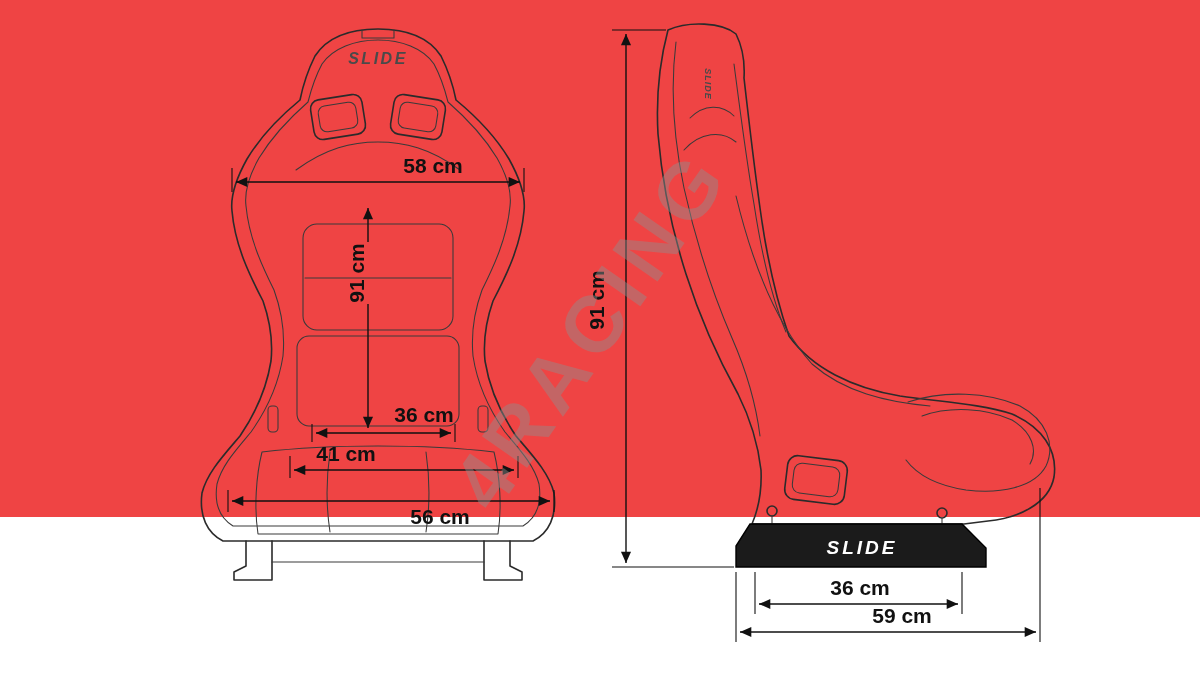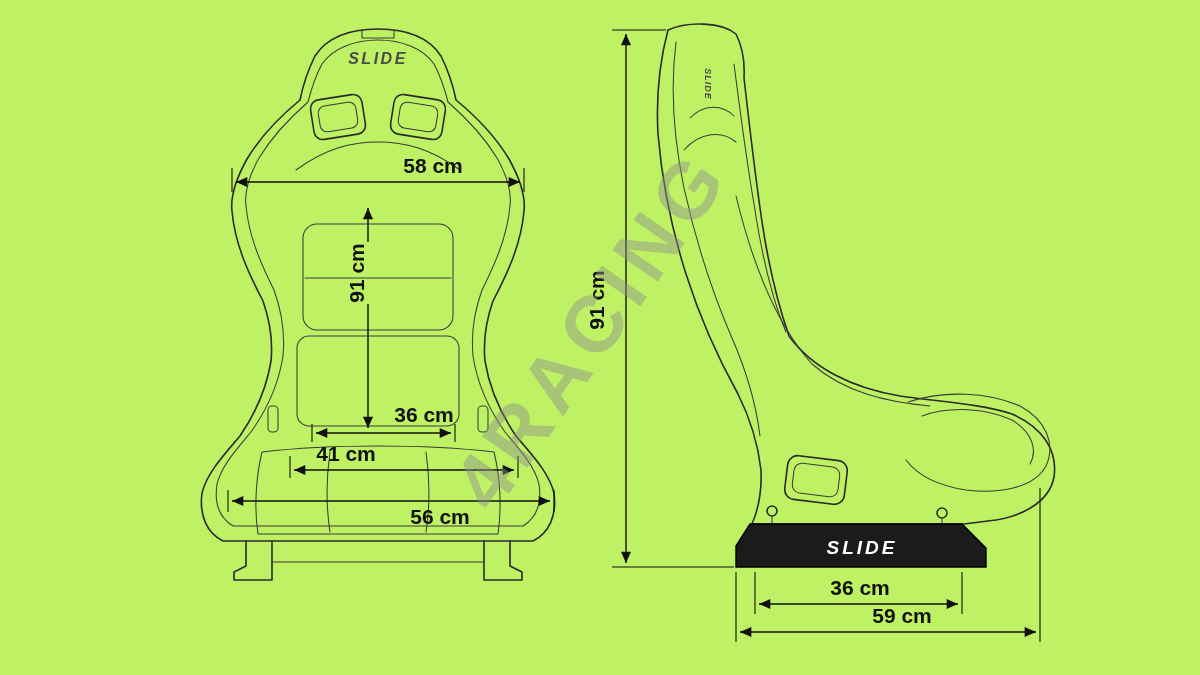--- a/index.html
+++ b/index.html
@@ -1,16 +1,16 @@
 <!DOCTYPE html>
 <html><head>
 <meta charset="utf-8">
 <style>
   html,body{margin:0;padding:0;background:#ffffff;width:1200px;height:675px;overflow:hidden;}
-  .stage{position:relative;width:1200px;height:675px;background:#bef264;}
+  .stage{position:relative;width:1200px;height:517px;background:#ef4444;}
   svg{display:block;}
   .outline{stroke:#2b2b2b;fill:none;stroke-width:1.6;stroke-linejoin:round;stroke-linecap:round;}
   .thin{stroke:#3a3a3a;fill:none;stroke-width:1.05;stroke-linejoin:round;stroke-linecap:round;}
   .dimline{stroke:#111;stroke-width:1.4;fill:none;}
   .witness{stroke:#111;stroke-width:1.1;fill:none;}
   .dim-label{font:bold 21px "Liberation Sans", sans-serif;fill:#111;}
   .logo-front{font:italic bold 16px "Liberation Sans", sans-serif;fill:#4a4a4a;letter-spacing:2.5px;}
   .logo-plate{font:italic bold 19px "Liberation Sans", sans-serif;fill:#ffffff;letter-spacing:3px;}
   .logo-tiny{font:italic bold 9px "Liberation Sans", sans-serif;fill:#4a4a4a;letter-spacing:1px;}
   .watermark{font:bold 80px "Liberation Sans", sans-serif;fill:#8f8f8f;opacity:.45;letter-spacing:8px;}

